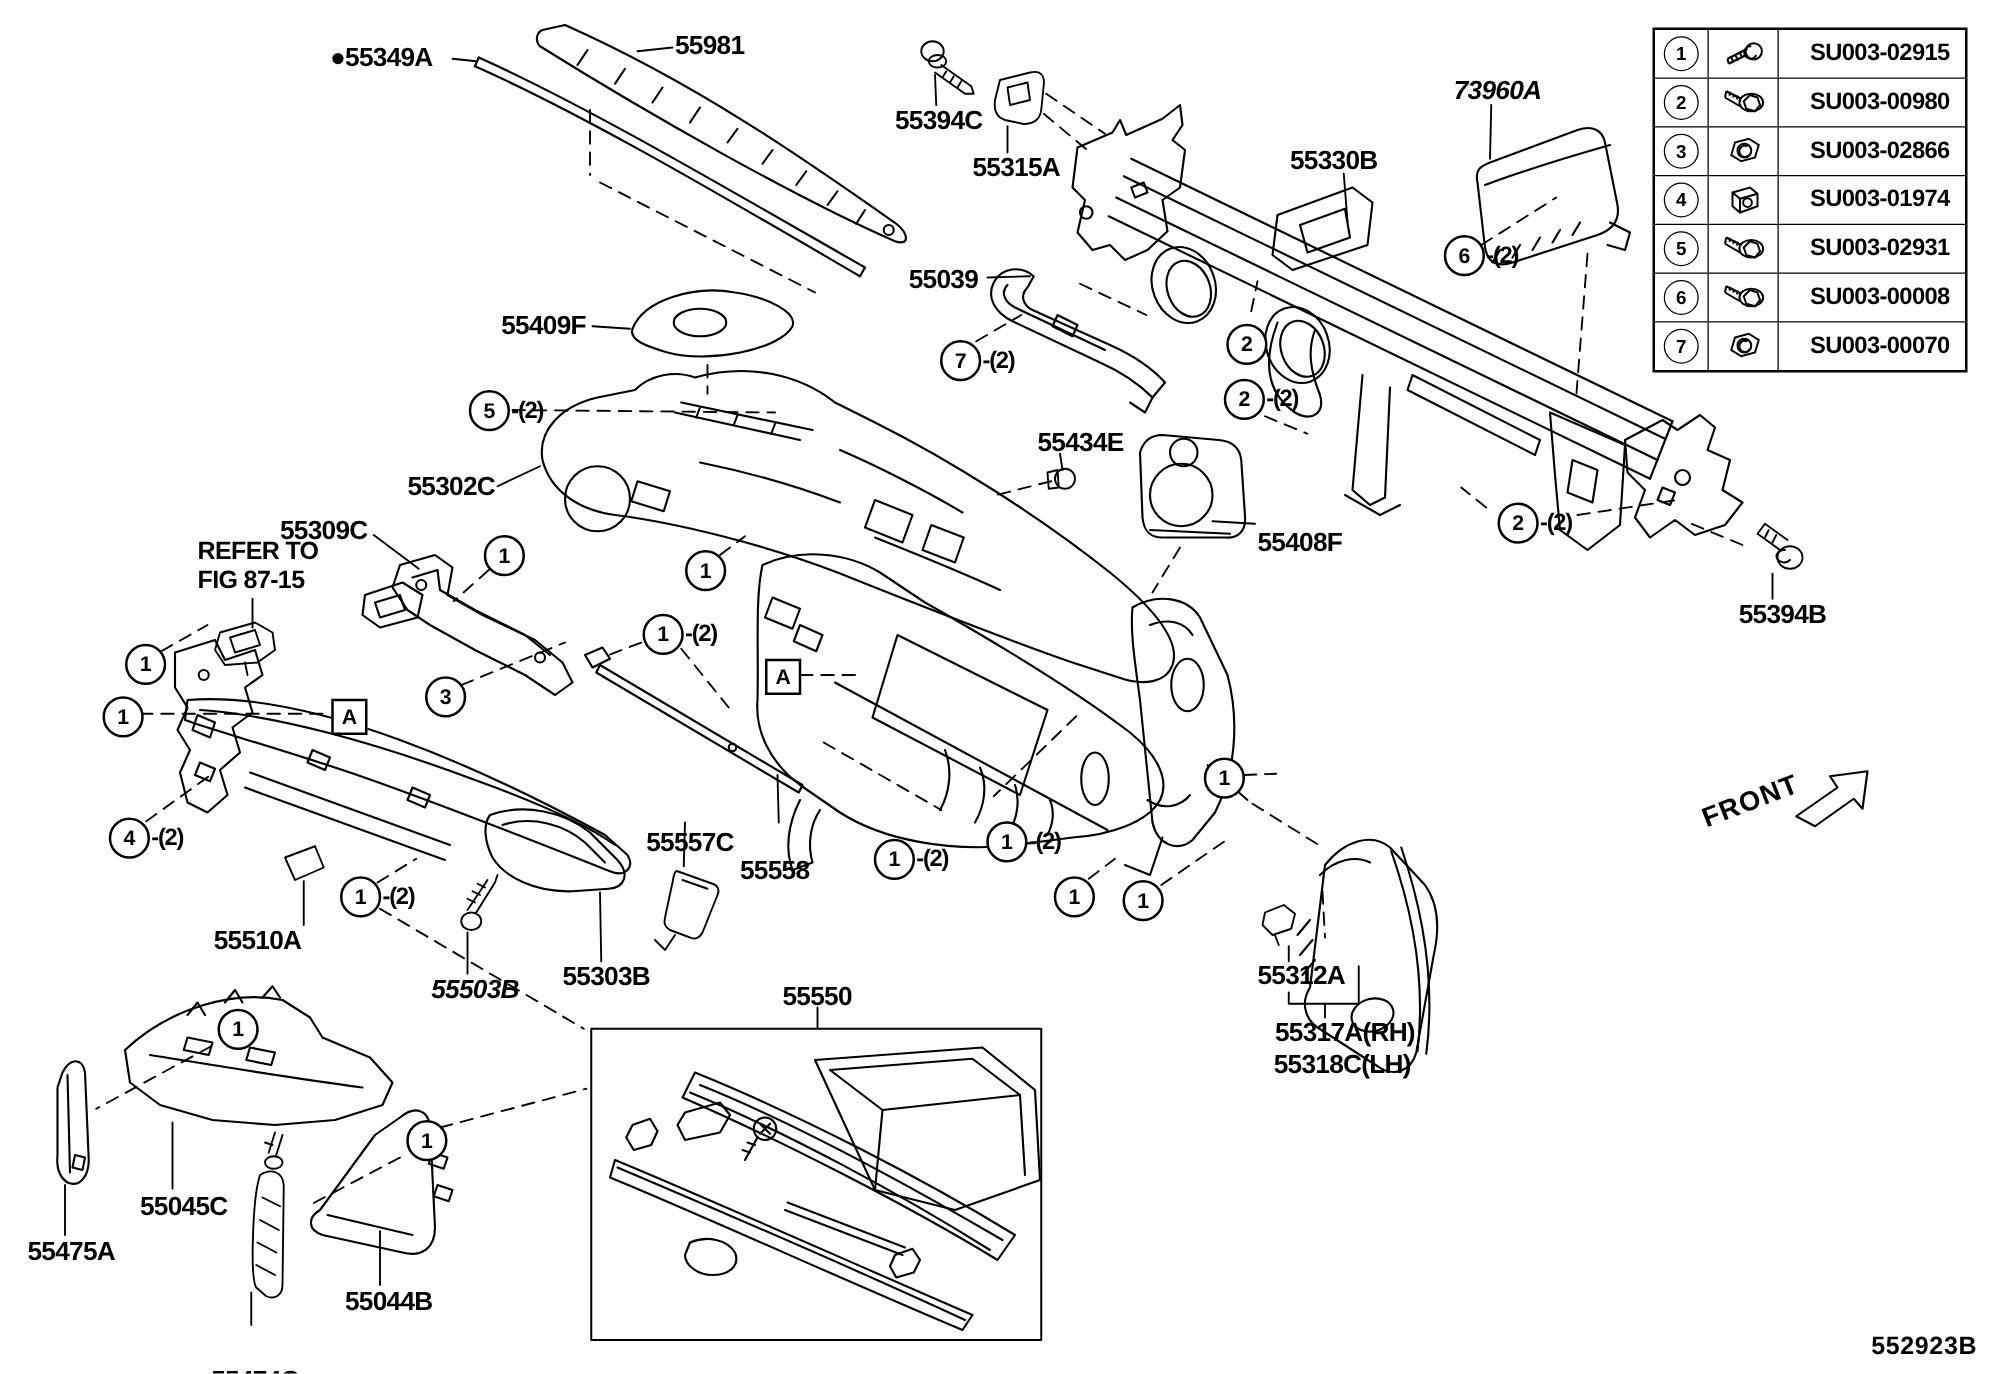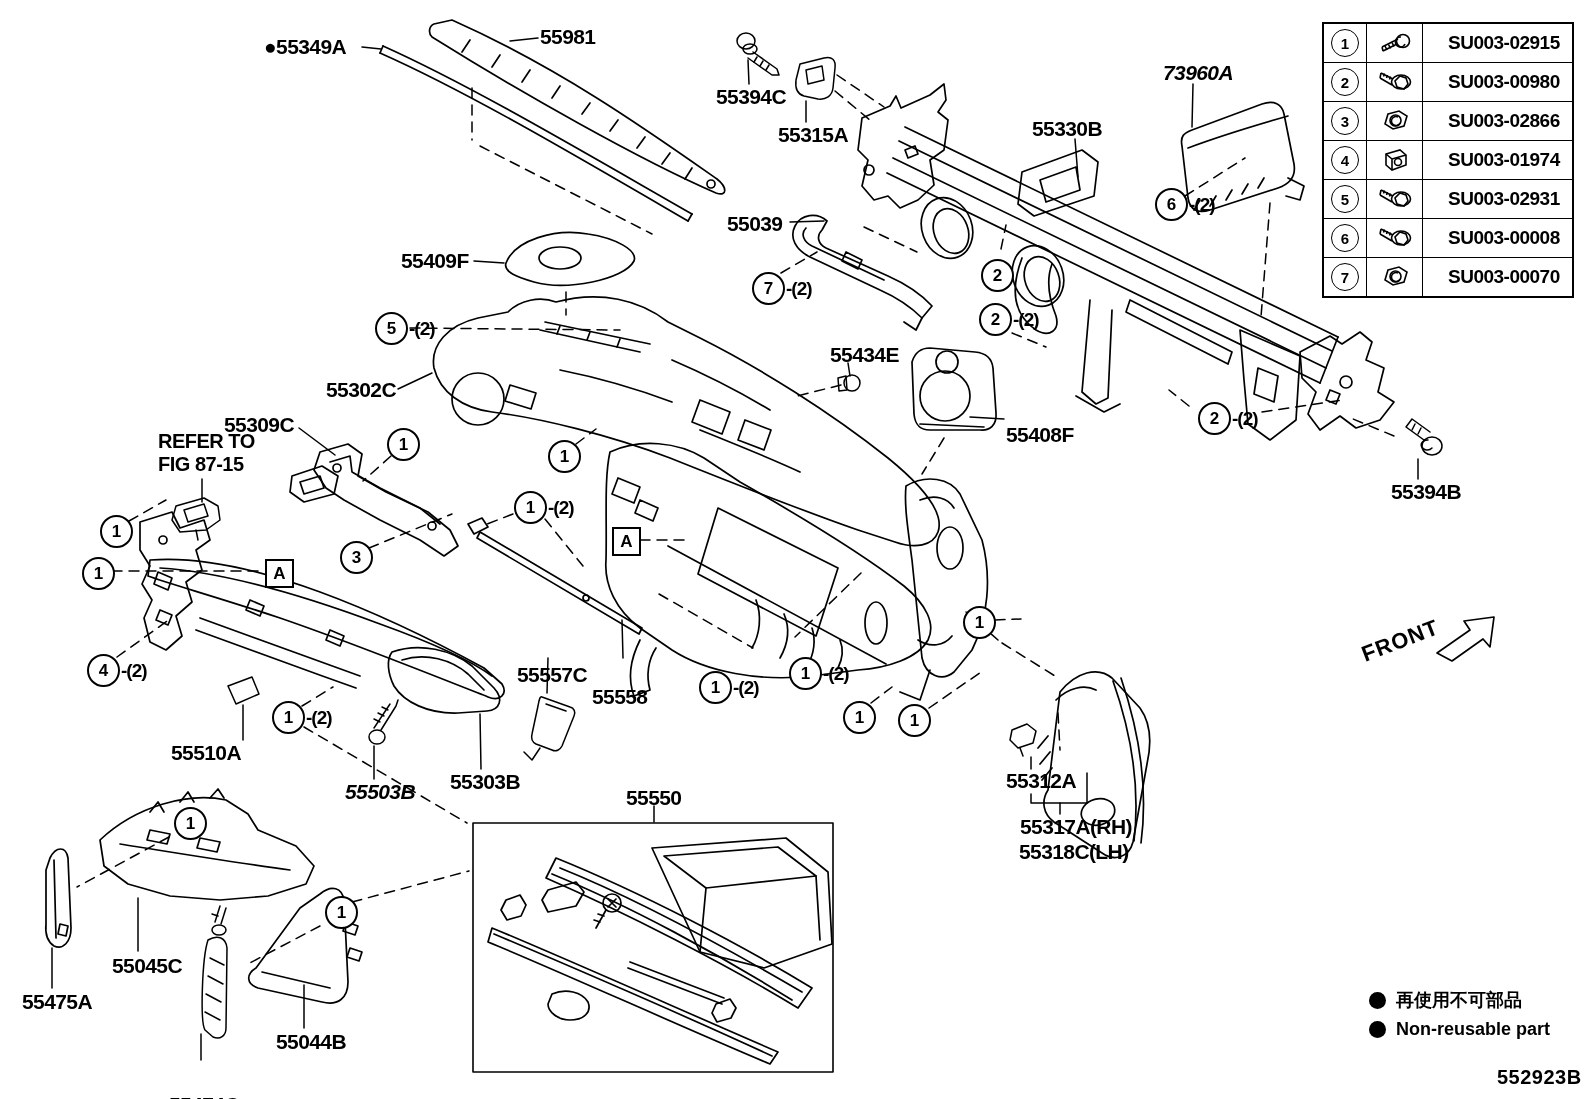--- a/index.html
+++ b/index.html
@@ -585,30 +585,20 @@
                 <circle cx="19.5" cy="13.5" r="5.5"></circle>
                 <path d="M22 10 a4.5 4.5 0 1 0 2 6"></path>
               </g>
             </svg>
           </div>
           <div class="fcell fpart">SU003-00070</div>
         </div>
       </div>
 </div>
 
-<div id="legend">
-      <div class="legrow">
-        <span class="legdot"></span>
-        <span class="legtext">再使用不可部品</span>
-      </div>
-      <div class="legrow">
-        <span class="legdot"></span>
-        <span class="legtext">Non-reusable part</span>
-      </div>
-    </div>
 
 <div class="front-label">
   <span>FRONT</span>
 </div>
 
 <div class="diagram-code">552923B</div>
 
 </div>
 
 </body></html>

